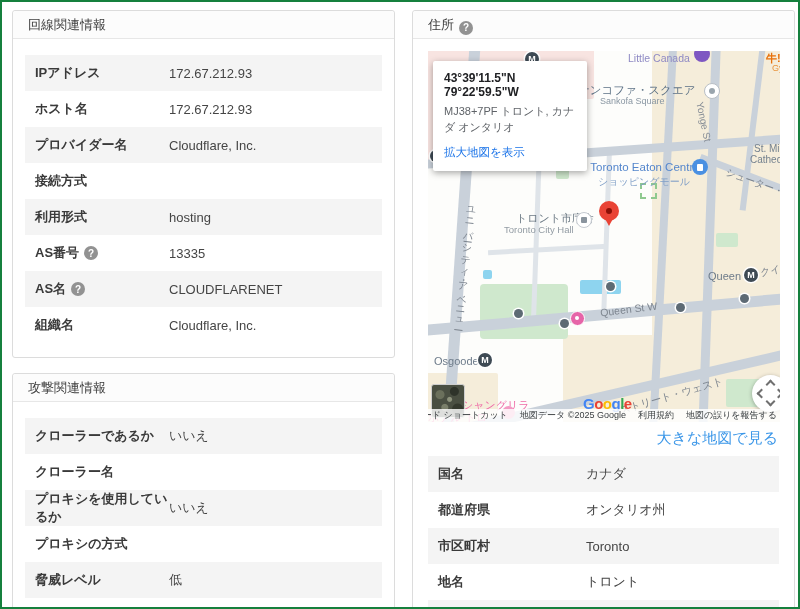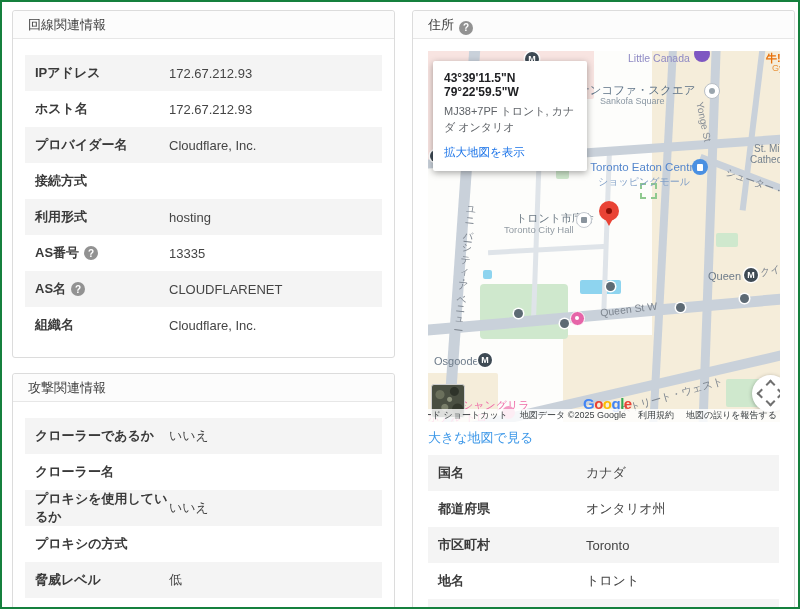--- a/index.html
+++ b/index.html
@@ -93,21 +93,21 @@
   .chev.left  { left:6px;  top:15px; transform:rotate(-45deg); }
   .chev.right { left:23px; top:15px; transform:rotate(135deg); }
   .glogo { left:155px; top:344px; font-size:15px; font-weight:bold; letter-spacing:-.5px; z-index:7; }
   .glogo span { position:static; }
   .map-footer {
     left:0; bottom:0; width:100%; height:13px; background:rgba(255,255,255,.82);
     display:flex; align-items:center; justify-content:flex-end; gap:12px;
     font-size:9px; color:#3c4043; padding-right:3px; z-index:8;
   }
   .map-footer span { position:static; white-space:nowrap; }
-  .enlarge { display:block; margin:7px 1px 8px 0; font-size:13px; color:#3a96e8; text-decoration:none; }
+  .enlarge { display:block; text-align:right; margin:7px 1px 8px 0; font-size:15px; color:#3a96e8; text-decoration:none; }
   .v-text { writing-mode:vertical-rl; }
 </style>
 </head>
 <body>
 
 <div class="frame">
 
   <section class="card card-line">
     <div class="card-header">回線関連情報</div>
     <div class="card-body">

